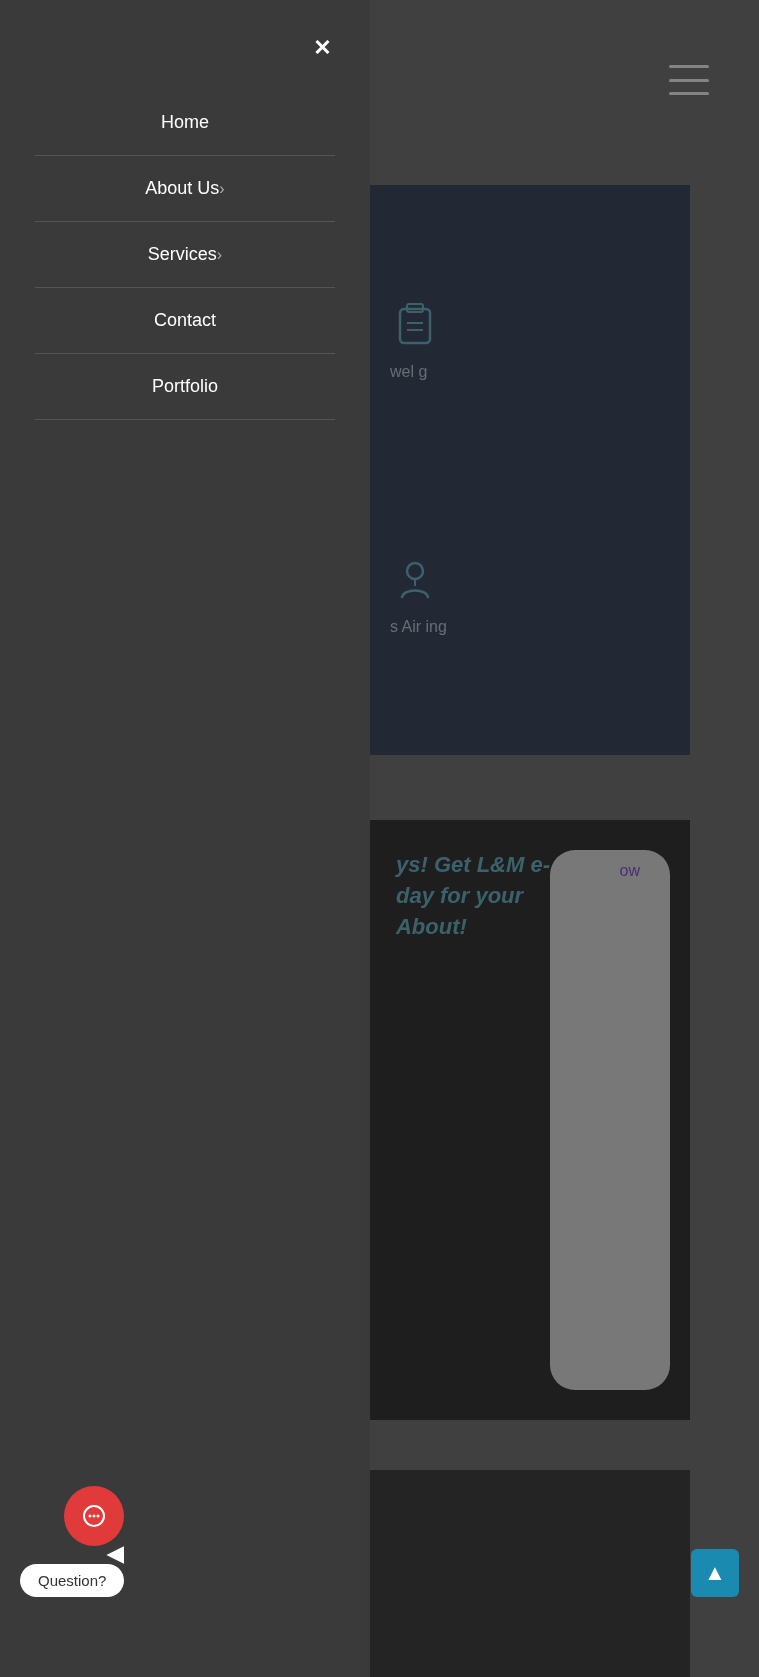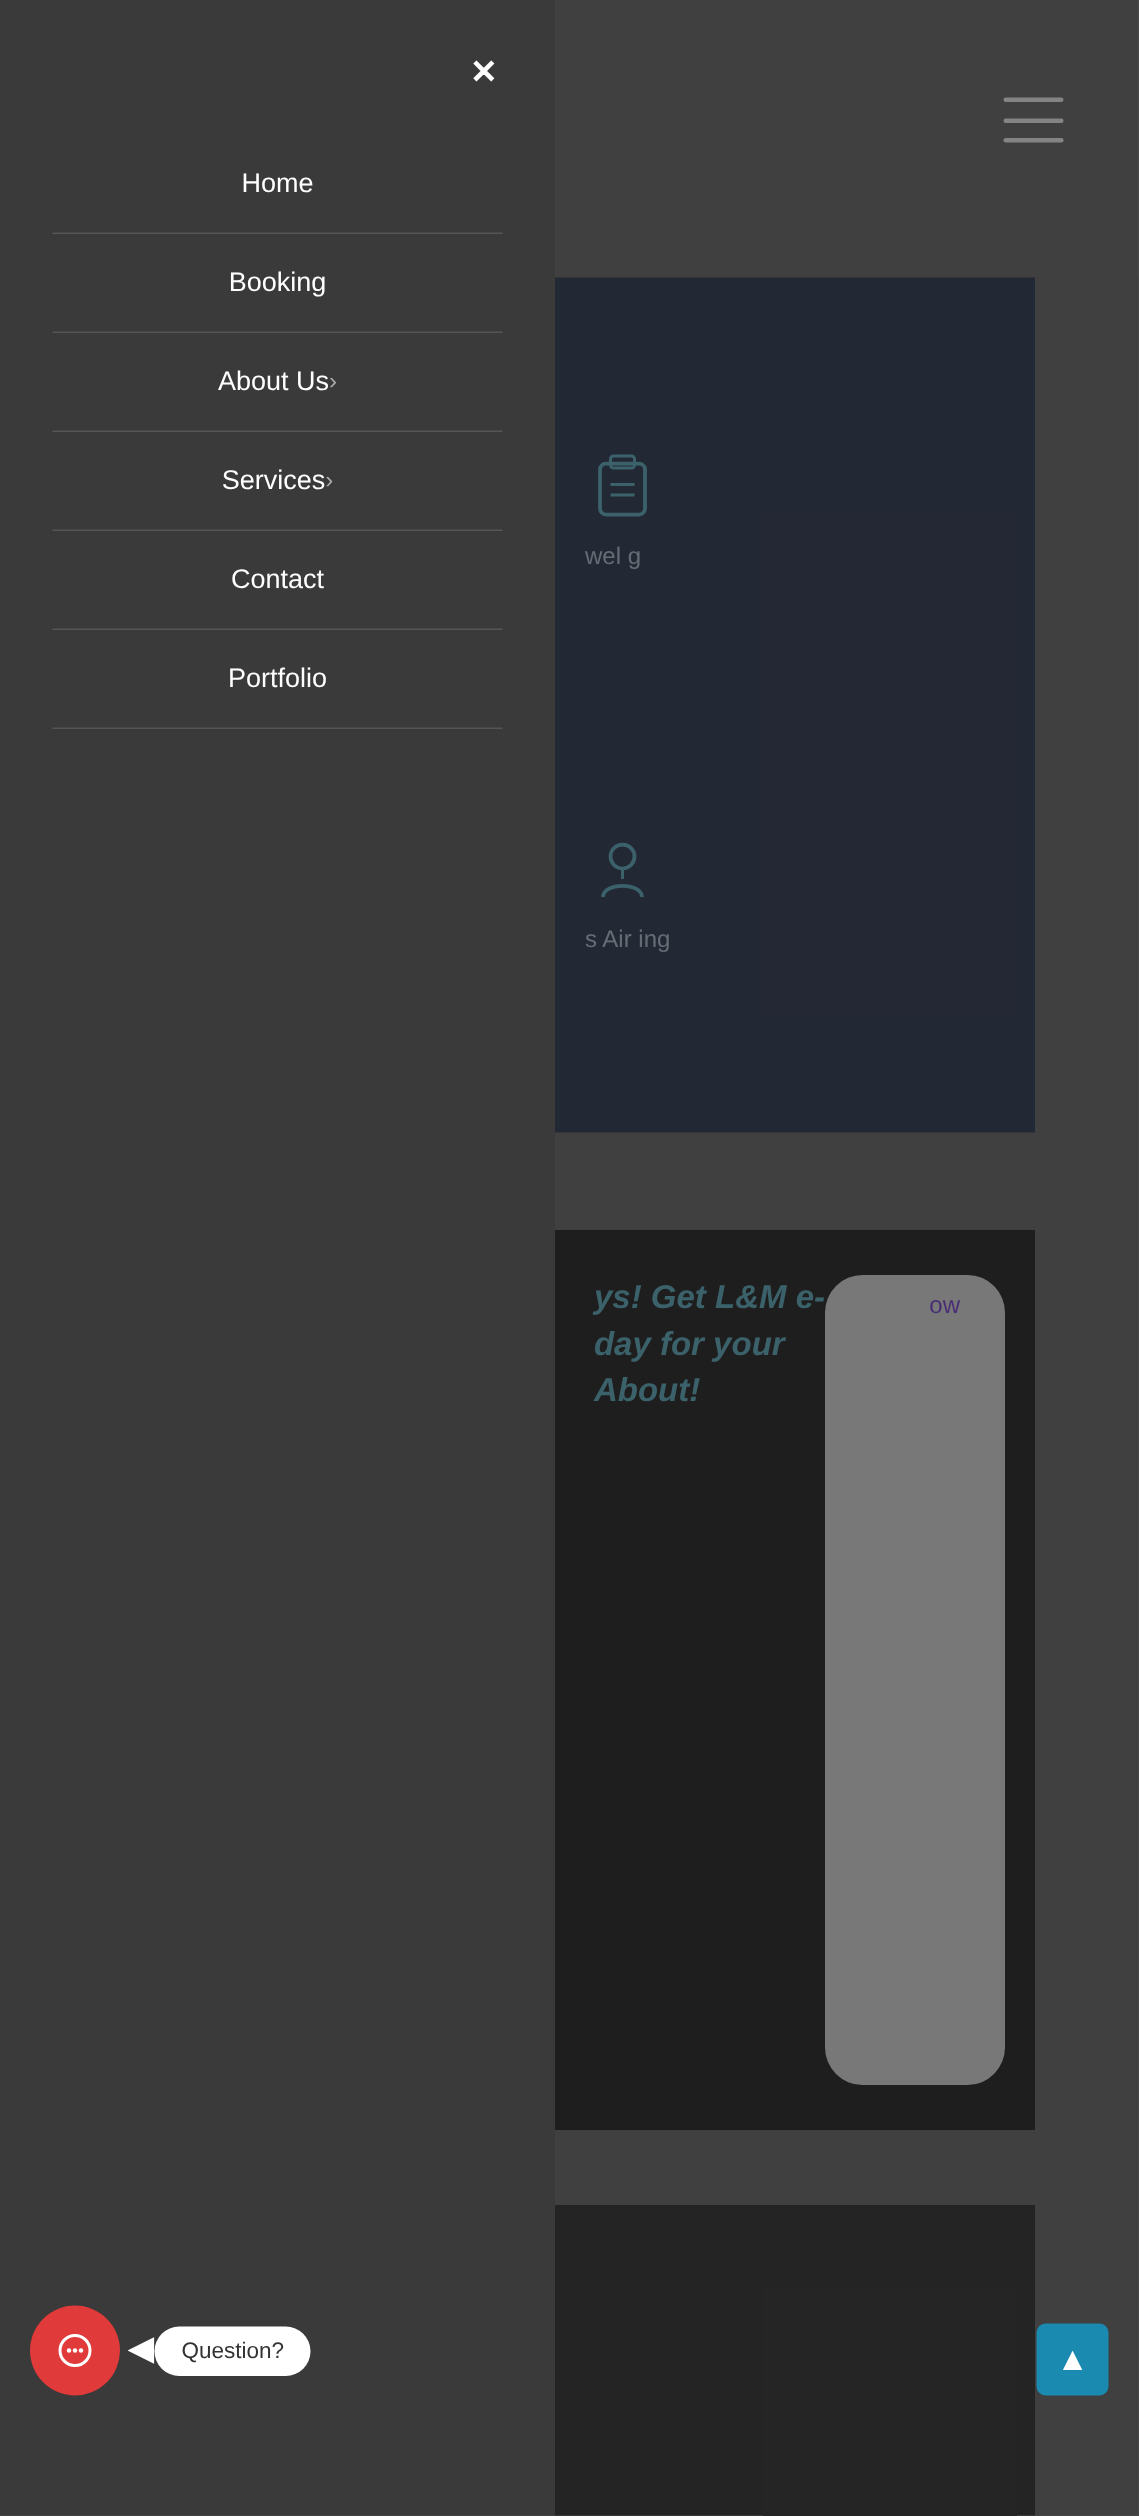--- a/index.html
+++ b/index.html
@@ -208,22 +208,23 @@
       font-size: 16px;
       color: #aaa;
     }
 
     
     .chat-widget {
       position: absolute;
       bottom: 80px;
       left: 20px;
       display: flex;
-      align-items: center;
+      align-items: flex-end;
       z-index: 20;
+      flex-direction: column;
     }
 
     .chat-bubble-btn {
       width: 60px;
       height: 60px;
       background: #e03a3a;
       border-radius: 50%;
       display: flex;
       align-items: center;
       justify-content: center;
@@ -321,25 +322,20 @@
   <div class="close-btn">✕</div>
 
   <ul class="nav-list">
     <li class="nav-item">
       <a class="nav-link">
         <span>Home</span>
       </a>
     </li>
     <li class="nav-item">
       <a class="nav-link">
-        <span>Booking</span>
-      </a>
-    </li>
-    <li class="nav-item">
-      <a class="nav-link">
         <span>About Us</span>
         <span class="chevron-icon">›</span>
       </a>
     </li>
     <li class="nav-item">
       <a class="nav-link">
         <span>Services</span>
         <span class="chevron-icon">›</span>
       </a>
     </li>

